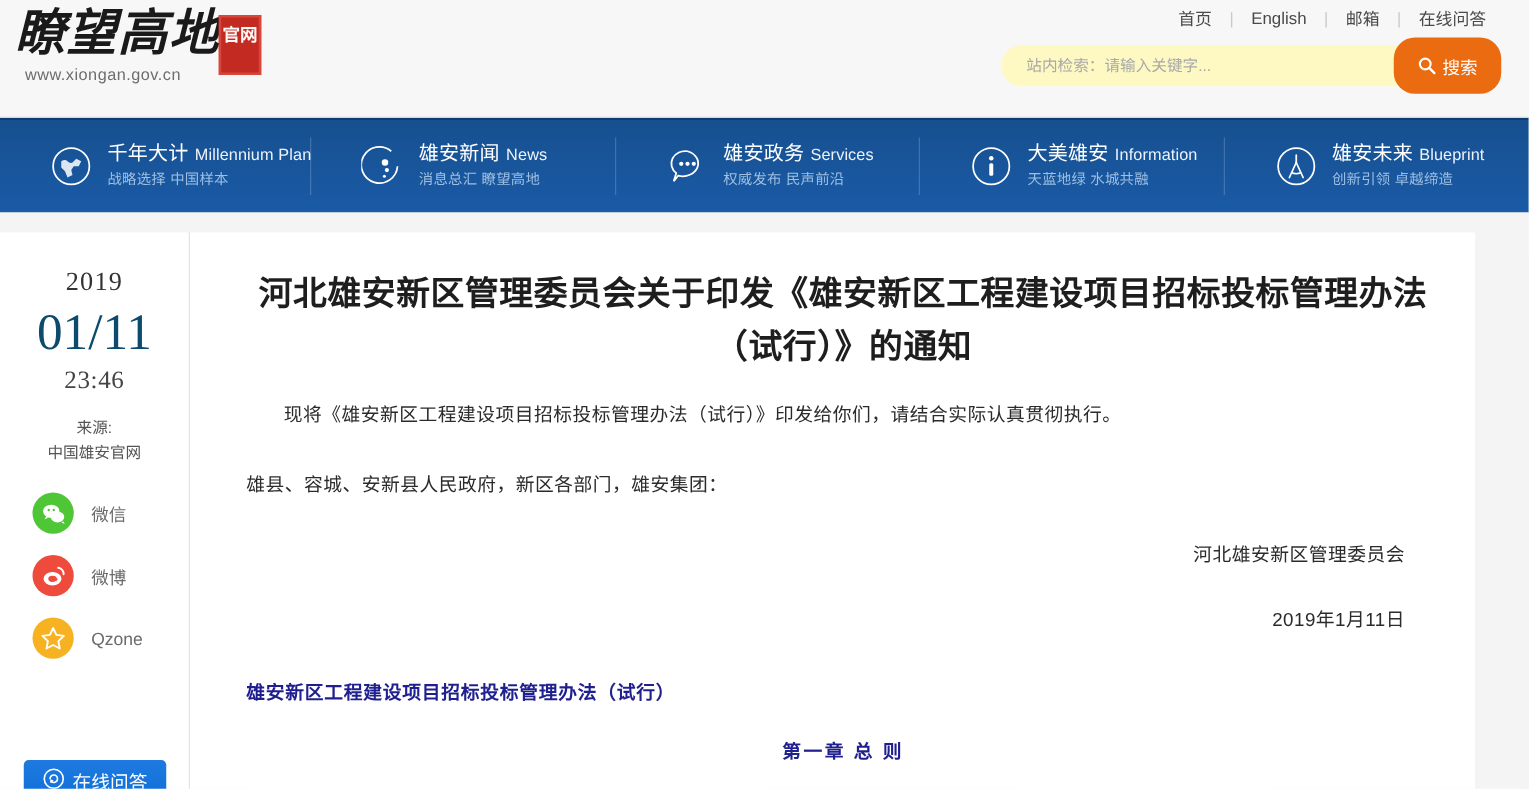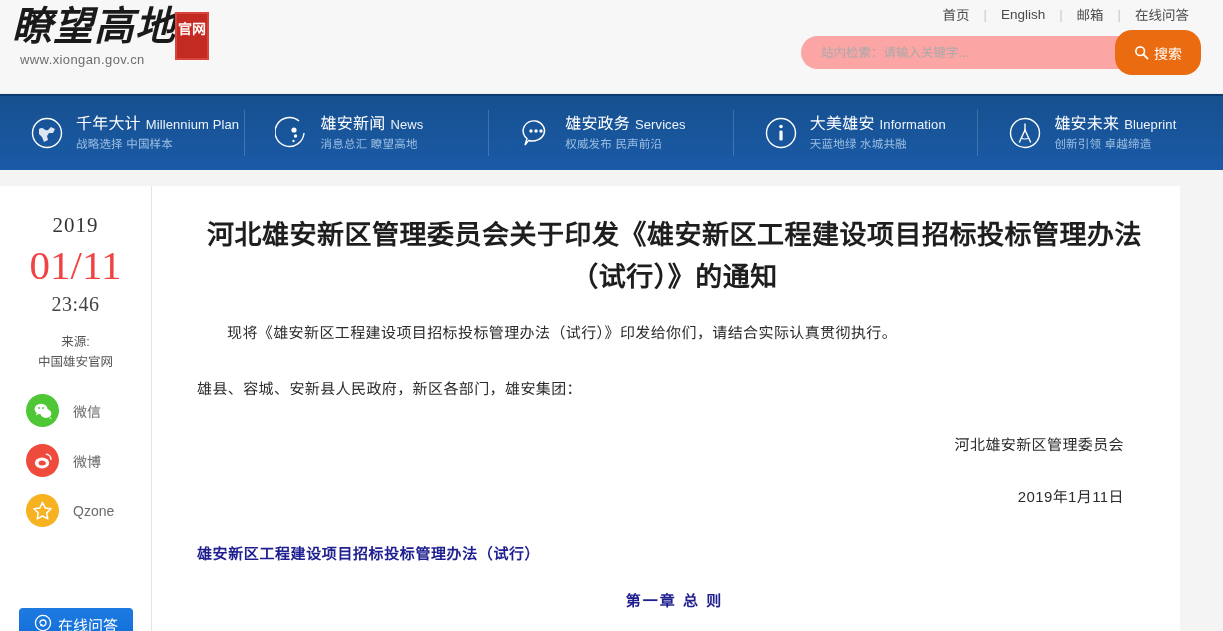--- a/index.html
+++ b/index.html
@@ -89,21 +89,21 @@
     color: #c9c9c9;
     font-size: 13px;
   }
 
   .searchbar {
     position: absolute;
     right: 22px;
     top: 36px;
     width: 400px;
     height: 33px;
-    background: #fca5a5;
+    background: #fef9c3;
     border-radius: 17px;
     display: flex;
     align-items: center;
   }
   .searchbar input {
     flex: 1;
     border: none;
     outline: none;
     background: transparent;
     font-family: "Liberation Sans", sans-serif;
@@ -136,21 +136,21 @@
     background: linear-gradient(180deg, #16508f 0%, #1a5aa6 100%);
     border-top: 2px solid #0d3c73;
     display: flex;
     align-items: stretch;
   }
   .nav-item {
     flex: 1;
     display: flex;
     align-items: center;
     justify-content: flex-start;
-    padding-left: 30px;
+    padding-left: 40px;
     gap: 12px;
     position: relative;
     cursor: pointer;
   }
   .nav-item:not(:last-child)::after {
     content: "";
     position: absolute;
     right: 0;
     top: 14px;
     bottom: 14px;
@@ -205,21 +205,21 @@
   .d-year {
     font-family: "Liberation Serif", "DejaVu Serif", serif;
     font-size: 21px;
     color: #333;
     margin-top: 27px;
     letter-spacing: 1px;
   }
   .d-date {
     font-family: "Liberation Serif", "DejaVu Serif", serif;
     font-size: 41px;
-    color: #ef4444;
+    color: #0c4a6e;
     line-height: 50px;
     margin-top: 2px;
     letter-spacing: 0px;
   }
   .d-time {
     font-family: "Liberation Serif", "DejaVu Serif", serif;
     font-size: 20px;
     color: #444;
     margin-top: 3px;
     letter-spacing: 0.5px;

